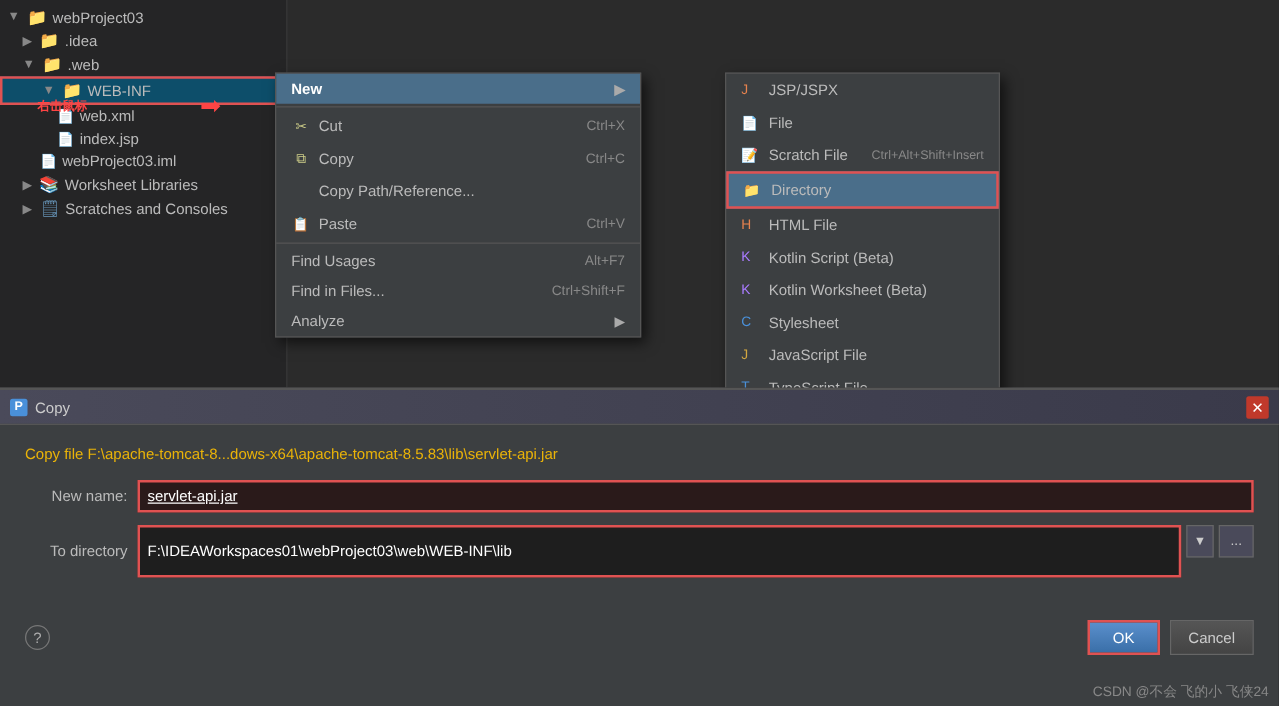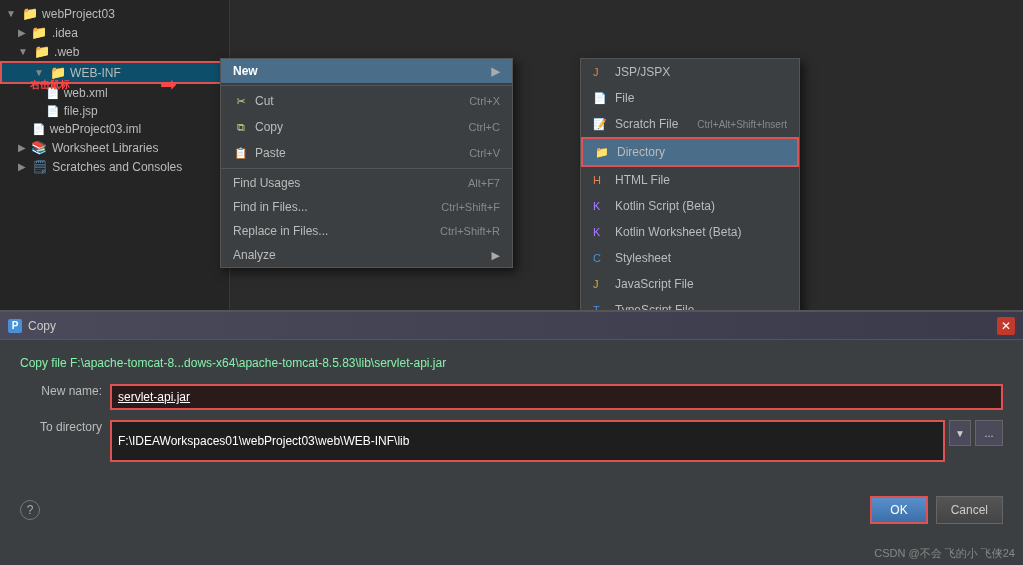--- a/index.html
+++ b/index.html
@@ -170,26 +170,27 @@
       display: flex; align-items: center; justify-content: center;
       color: white; font-size: 12px; cursor: pointer;
     }
 
     .dialog-body {
       padding: 16px 20px;
     }
 
     .dialog-subtitle {
       font-size: 12px;
-      color: #86efac;
+      color: #eab308;
       margin-bottom: 14px;
     }
 
     .dialog-field {
       display: flex;
+      align-items: center;
       margin-bottom: 10px;
       gap: 8px;
     }
 
     .dialog-label {
       width: 82px;
       color: #bbb;
       font-size: 12px;
       text-align: right;
       flex-shrink: 0;
@@ -331,21 +332,21 @@
       <span class="chevron">▼</span>
       <span class="folder-icon">📁</span>
       <span>WEB-INF</span>
     </div>
     <div class="tree-item tree-indent-3">
       <span class="xml-icon">📄</span>
       <span>web.xml</span>
     </div>
     <div class="tree-item tree-indent-3">
       <span class="file-icon">📄</span>
-      <span>file.jsp</span>
+      <span>index.jsp</span>
     </div>
     <div class="tree-item tree-indent-2">
       <span class="iml-icon">📄</span>
       <span>webProject03.iml</span>
     </div>
     <div class="tree-item tree-indent-1">
       <span class="chevron">▶</span>
       <span class="ext-icon">📚</span>
       <span>Worksheet Libraries</span>
     </div>
@@ -376,37 +377,39 @@
     </div>
     <div class="menu-item">
       <span style="display:flex;align-items:center;">
         <span class="menu-icon copy-icon">⧉</span>
         <span>Copy</span>
       </span>
       <span class="menu-shortcut">Ctrl+C</span>
     </div>
     <div class="menu-item">
       <span style="display:flex;align-items:center;">
+        <span class="menu-icon"></span>
+        <span>Copy Path/Reference...</span>
+      </span>
+    </div>
+    <div class="menu-item">
+      <span style="display:flex;align-items:center;">
         <span class="menu-icon paste-icon">📋</span>
         <span>Paste</span>
       </span>
       <span class="menu-shortcut">Ctrl+V</span>
     </div>
     <div class="menu-separator"></div>
     <div class="menu-item">
       <span>Find Usages</span>
       <span class="menu-shortcut">Alt+F7</span>
     </div>
     <div class="menu-item">
       <span>Find in Files...</span>
       <span class="menu-shortcut">Ctrl+Shift+F</span>
-    </div>
-    <div class="menu-item">
-      <span>Replace in Files...</span>
-      <span class="menu-shortcut">Ctrl+Shift+R</span>
     </div>
     <div class="menu-item">
       <span>Analyze</span>
       <span class="menu-arrow">▶</span>
     </div>
   </div>
 
   <div class="submenu">
     <div class="submenu-item">
       <span style="display:flex;align-items:center;">

